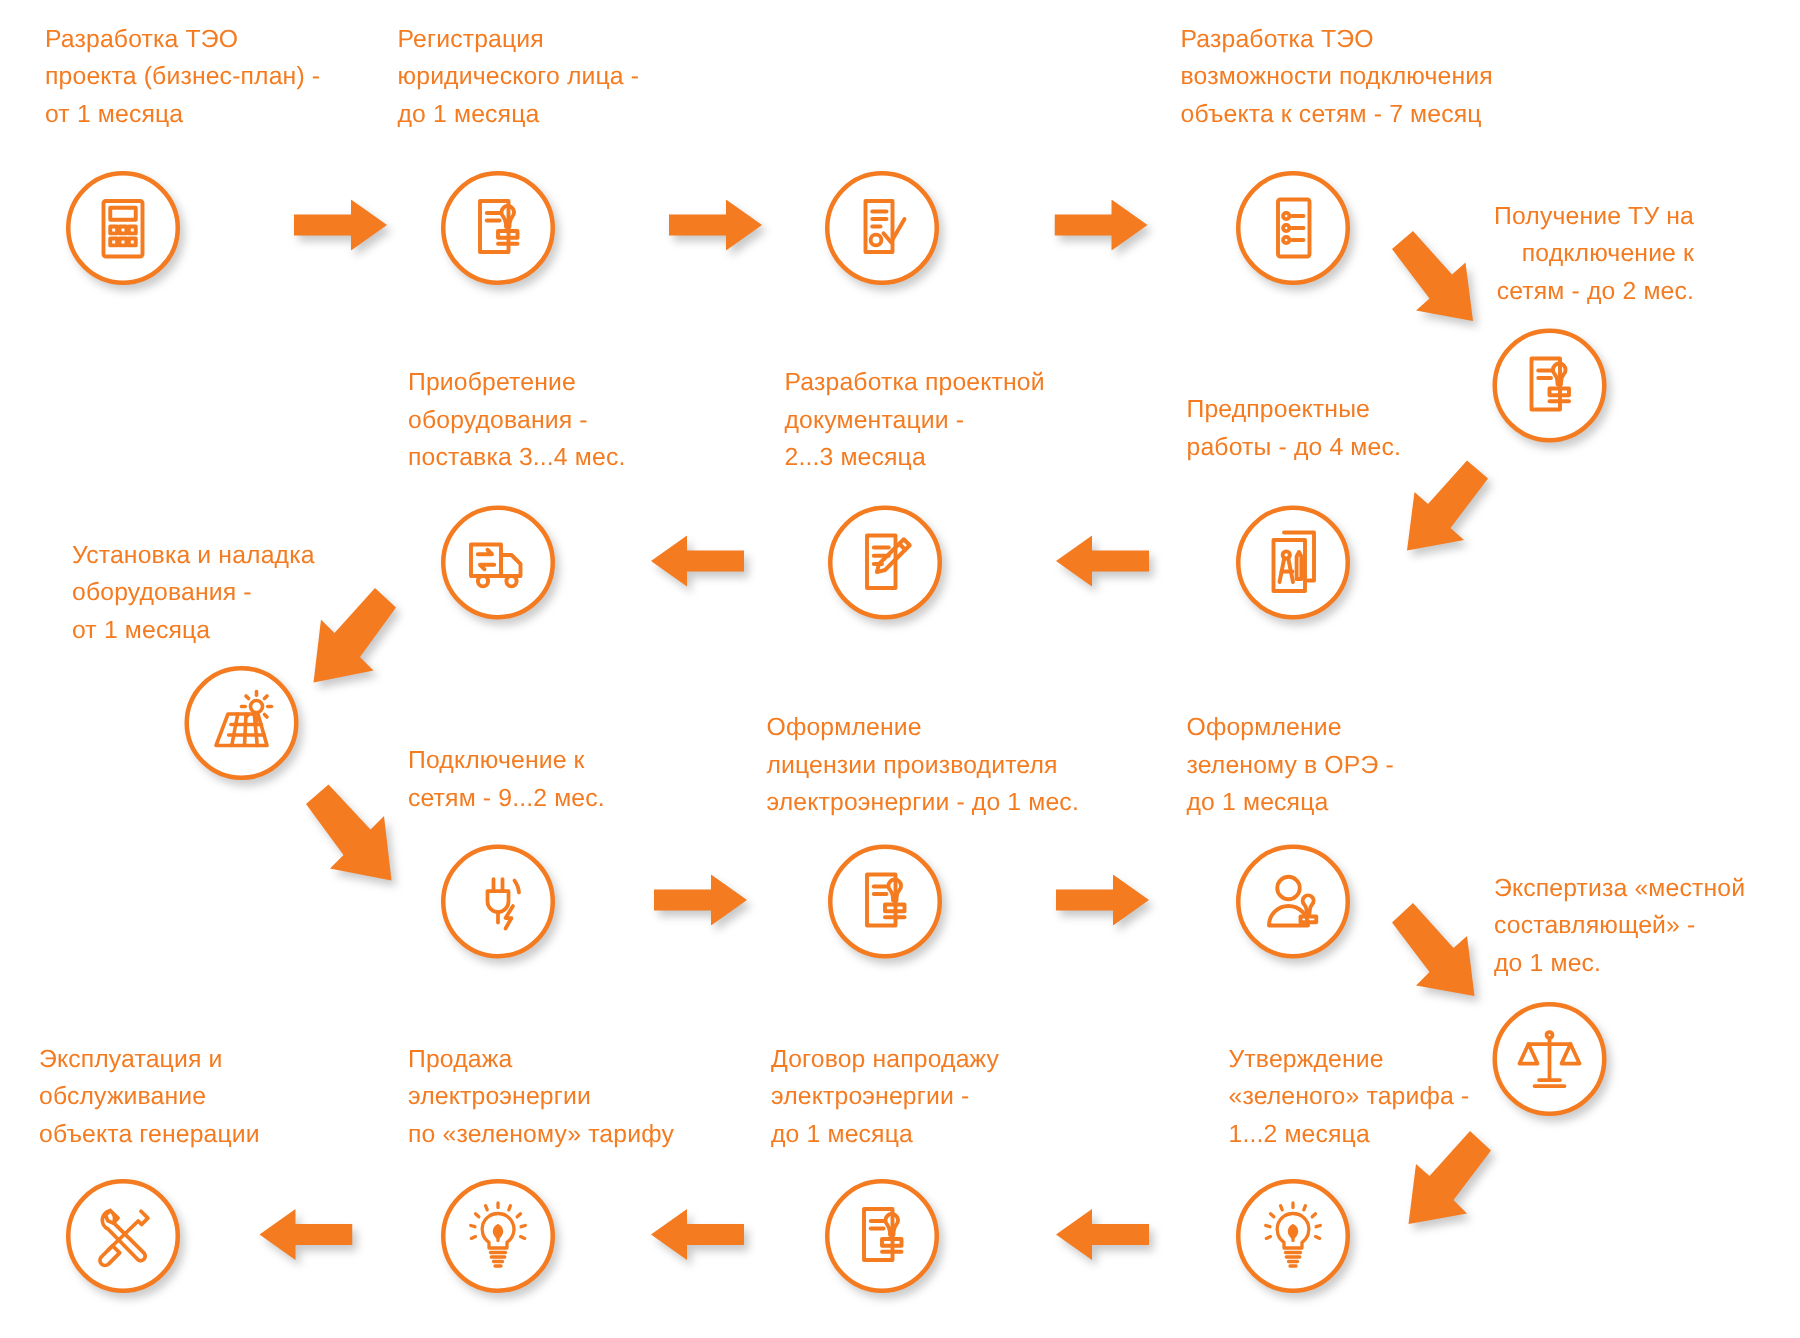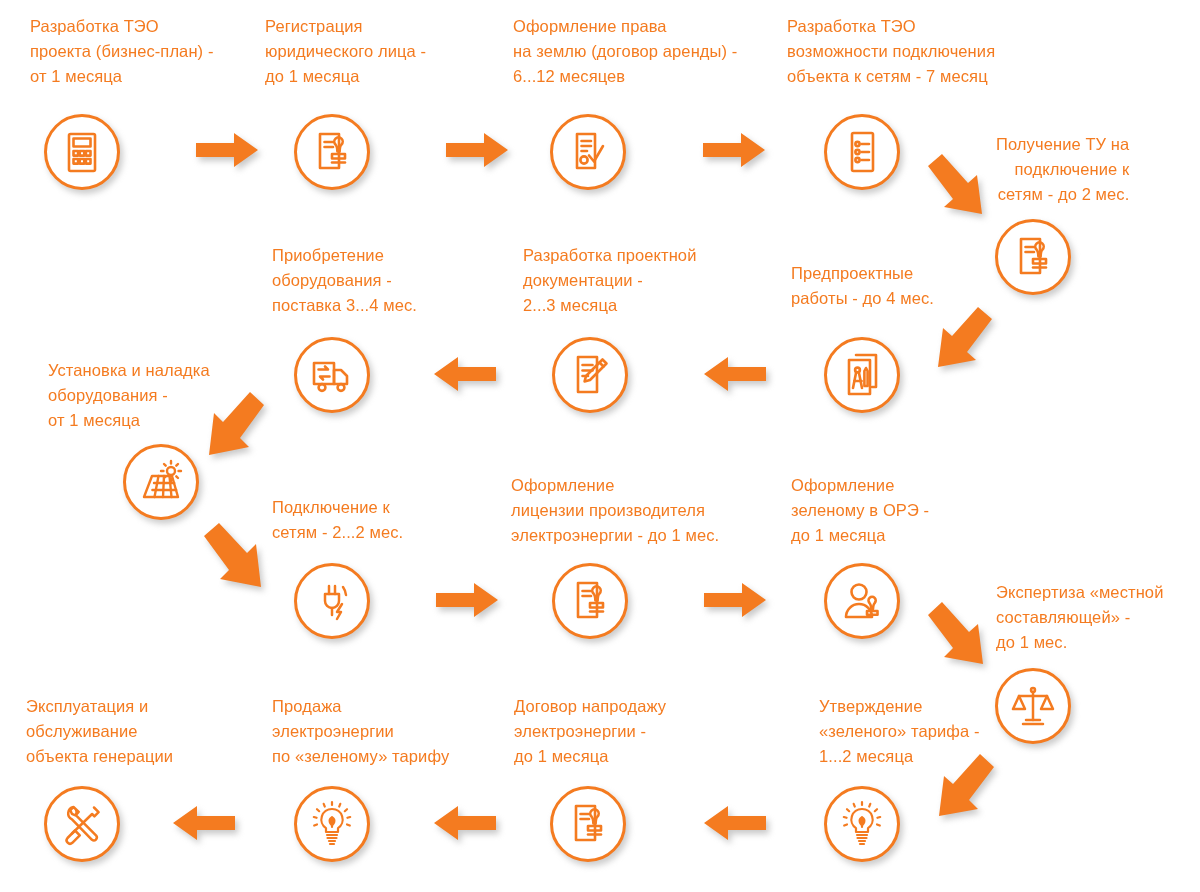--- a/index.html
+++ b/index.html
@@ -79,23 +79,20 @@
       <path d="M24 34.5 H37"></path>
     </svg>
   </div>
 
   <div class="arrow" style="left:446px;top:133px;">
     <svg width="62" height="34" viewBox="0 0 62 34">
         <path d="M0 10 H38 V0 L62 17 L38 34 V24 H0 Z" fill="#F47B20"></path>
       </svg>
   </div>
 
-  <div class="caption" style="left:513px;top:14px;"><span>Оформление права</span>
-<span>на землю (договор аренды) -</span>
-<span>6...12 месяцев</span></div>
 
   <div class="icon-circle" style="left:550px;top:114px;">
     <svg width="48" height="48" viewBox="0 0 48 48" fill="none" stroke="#F47B20" stroke-width="2.6" stroke-linecap="round" stroke-linejoin="round">
       <path d="M13 6 H31 V40 H13 Z"></path>
       <path d="M17.5 13 H27"></path>
         <path d="M17.5 18 H27"></path>
         <path d="M17.5 23 H23"></path>
       <circle cx="20" cy="32" r="3.6"></circle>
       <path d="M25 27.5 L30 33.5 L39 18"></path>
     </svg>
@@ -237,21 +234,21 @@
     </svg>
   </div>
 
   <div class="arrow" style="left:198px;top:520px;">
     <svg width="86" height="82" viewBox="0 0 86 82">
         <path d="M6 16 L21 3 L49 33 L58 24 L63 67 L22 59 L31 50 Z" fill="#F47B20"></path>
       </svg>
   </div>
 
   <div class="caption" style="left:272px;top:495px;"><span>Подключение к</span>
-<span>сетям - 2...2 мес.</span></div>
+<span>сетям - 9...2 мес.</span></div>
 
   <div class="icon-circle" style="left:294px;top:563px;">
     <svg width="48" height="48" viewBox="0 0 48 48" fill="none" stroke="#F47B20" stroke-width="2.5" stroke-linecap="round" stroke-linejoin="round">
       <path d="M35 10 a16 16 0 0 1 3 8"></path>
       <path d="M17 17 v7 a7 7 0 0 0 14 0 v-7 Z"></path>
       <path d="M21 17 V9"></path>
         <path d="M27 17 V9"></path>
       <path d="M24 31 v7"></path>
       <path d="M34 27 l-5 8 h4 l-4 7" fill="none"></path>
     </svg>

